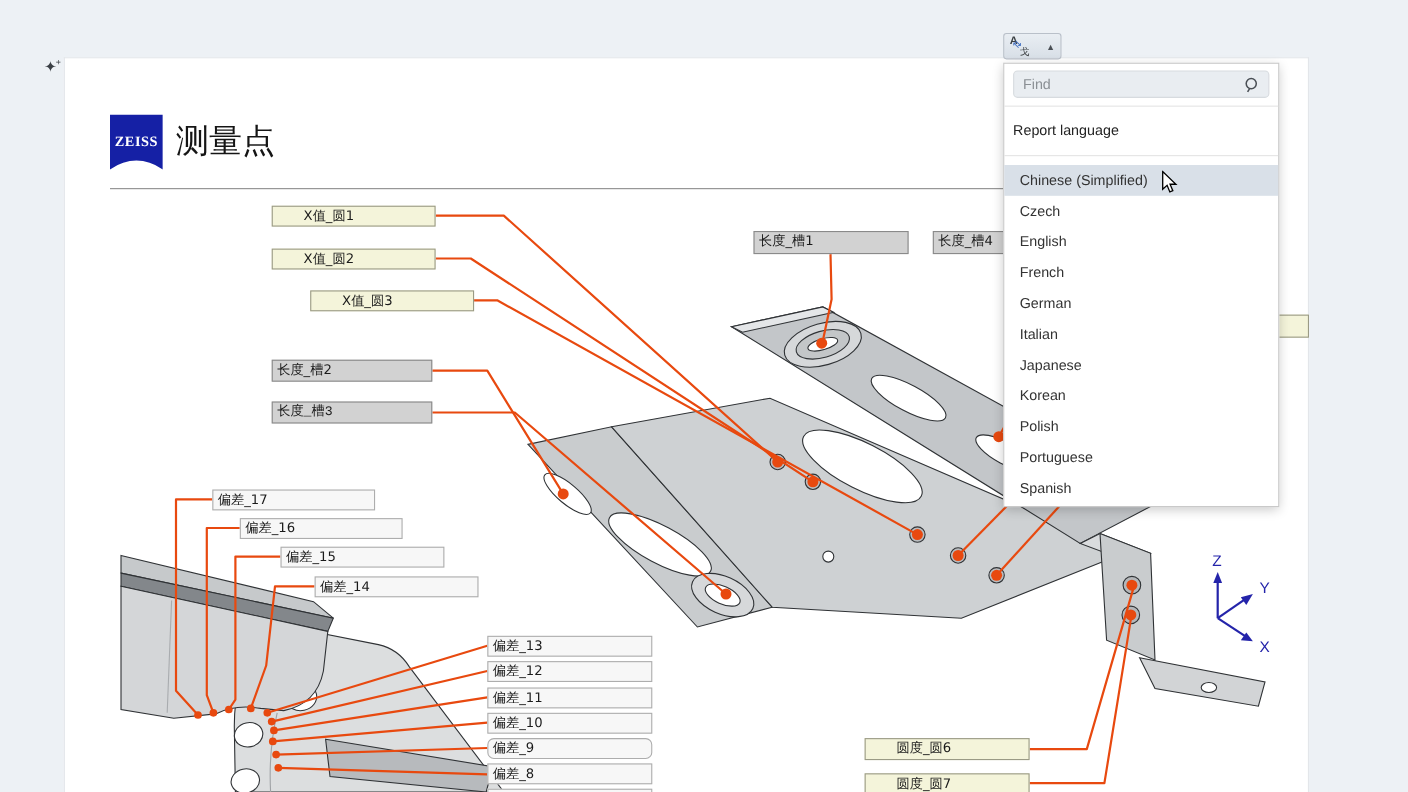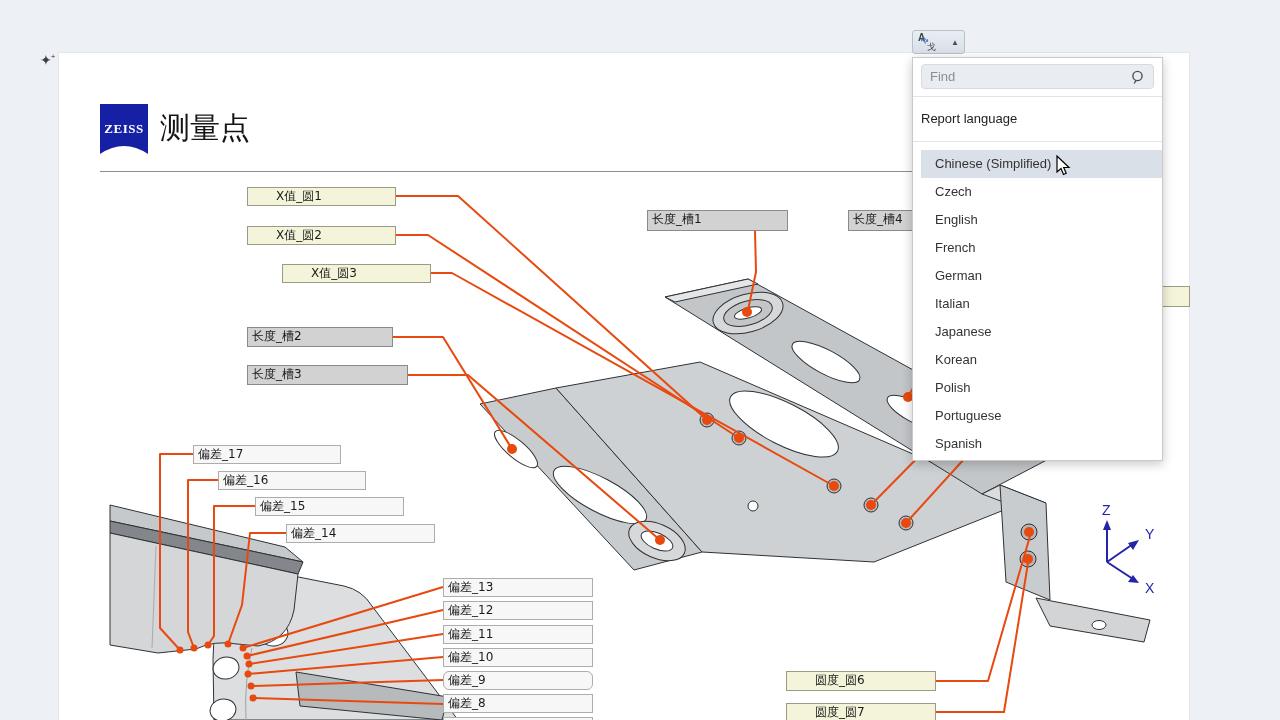--- a/index.html
+++ b/index.html
@@ -43,21 +43,21 @@
   .dropdown{position:absolute;left:912px;top:57px;width:251px;z-index:10;background:#ffffff;
     border:1px solid #c9c9c9;box-shadow:0 3px 10px rgba(0,0,0,.22);box-sizing:border-box;}
   .dd-search-row{padding:6px 8px 7px 8px;position:relative;}
   .dd-search{width:100%;height:25px;background:#e9edf1;border:1px solid #d7dbdf;border-radius:4px;
     box-sizing:border-box;font-size:13px;color:#444;padding:0 28px 0 8px;outline:none;
     font-family:"Liberation Sans",sans-serif;}
   .dd-search::placeholder{color:#8a8f94;}
   .dd-mag{position:absolute;right:16px;top:12px;}
   .dd-divider{height:1px;background:#e4e4e4;}
   .dd-group{height:44px;line-height:44px;padding-left:8px;font-size:13px;color:#222;}
-  .dd-list{padding:8px 0 2px 8px;}
+  .dd-list{padding:8px 0 2px 0;}
   .dd-opt{height:28px;line-height:28px;padding-left:14px;font-size:13px;color:#333;cursor:pointer;}
   .dd-opt.selected{background:#d9e0e8;}
 
   
   .axes{position:absolute;left:1083px;top:498px;z-index:2;}
   .axes text{fill:#2424aa;font-size:14px;font-family:"Liberation Sans",sans-serif;}
 
   .cursor{position:absolute;left:1053px;top:155px;z-index:30;pointer-events:none;}
 </style>
 </head>
@@ -167,22 +167,22 @@
       <circle cx="248" cy="674" r="3.5"></circle>
       <circle cx="251" cy="686" r="3.5"></circle>
       <circle cx="253" cy="698" r="3.5"></circle>
     </g>
   </svg>
 
   <div class="callout c-yellow" style="left:247px;top:187px;width:149px;height:19px;">X值_圆1</div>
   <div class="callout c-yellow" style="left:247px;top:226px;width:149px;height:19px;">X值_圆2</div>
   <div class="callout c-yellow" style="left:247px;top:264px;width:149px;height:19px;margin-left:35px;">X值_圆3</div>
   <div class="callout c-gray" style="left:247px;top:327px;width:146px;height:20px;">长度_槽2</div>
-  <div class="callout c-gray" style="left:247px;top:365px;width:161px;height:20px;">长度_槽3</div>
-  <div class="callout c-gray" style="left:647px;top:210px;width:141px;height:21px;">长度_槽1</div>
+  <div class="callout c-gray" style="left:247px;top:365px;width:146px;height:20px;font-family:Liberation Mono, monospace;">长度_槽3</div>
+  <div class="callout c-gray" style="left:685px;top:210px;width:141px;height:21px;">长度_槽1</div>
   <div class="callout c-gray" style="left:848px;top:210px;width:140px;height:21px;">长度_槽4</div>
   <div class="callout c-white" style="left:193px;top:445px;width:148px;height:19px;">偏差_17</div>
   <div class="callout c-white" style="left:218px;top:471px;width:148px;height:19px;">偏差_16</div>
   <div class="callout c-white" style="left:255px;top:497px;width:149px;height:19px;">偏差_15</div>
   <div class="callout c-white" style="left:286px;top:524px;width:149px;height:19px;">偏差_14</div>
   <div class="callout c-white" style="left:443px;top:578px;width:150px;height:19px;">偏差_13</div>
   <div class="callout c-white" style="left:443px;top:601px;width:150px;height:19px;">偏差_12</div>
   <div class="callout c-white" style="left:443px;top:625px;width:150px;height:19px;">偏差_11</div>
   <div class="callout c-white" style="left:443px;top:648px;width:150px;height:19px;">偏差_10</div>
   <div class="callout c-white" style="left:443px;top:671px;width:150px;height:19px;border-radius:6px;">偏差_9</div>

